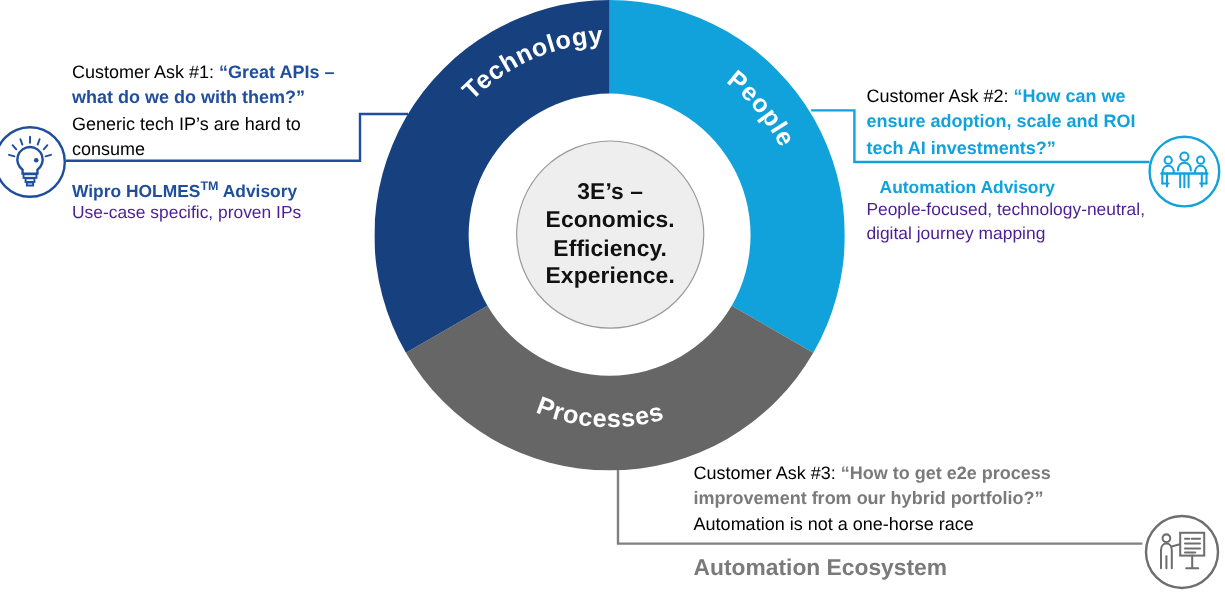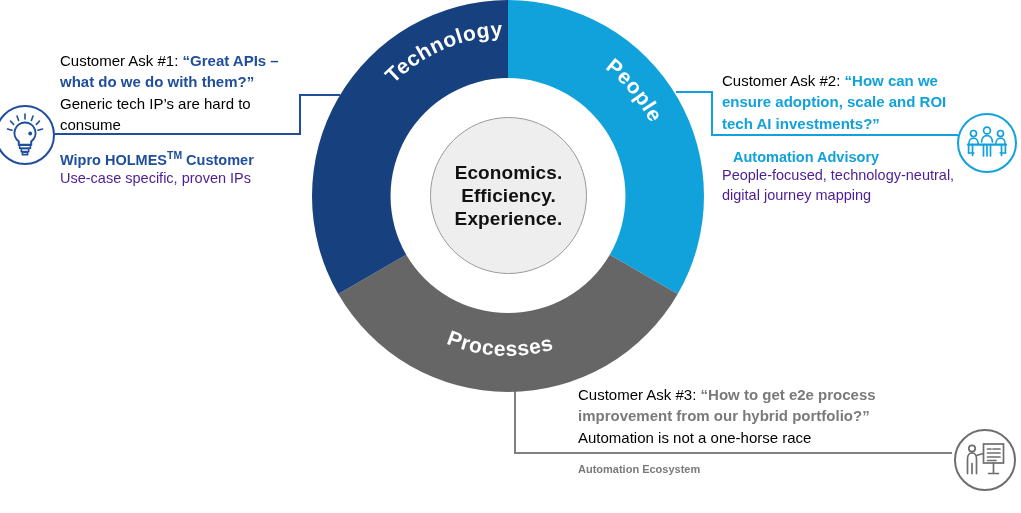--- a/index.html
+++ b/index.html
@@ -30,21 +30,21 @@
   }
 
   
   .block{position:absolute;}
   .ln{font-size:15px;line-height:1.42;}
   .hl-blue{color:#1F4E9C;font-weight:bold;}
   .hl-cyan{color:#11A2DC;font-weight:bold;}
   .hl-gray{color:#7a7a7a;font-weight:bold;}
   .sub-blue{color:#1F4E9C;font-weight:bold;font-size:14.5px;}
   .sub-cyan{color:#11A2DC;font-weight:bold;font-size:14.5px;margin-left:11px;}
-  .sub-gray{color:#7a7a7a;font-weight:bold;font-size:11px;}
+  .sub-gray{color:#7a7a7a;font-weight:bold;font-size:19px;}
   .body-ln{font-size:14.5px;line-height:1.42;color:#4c1d95;}
   .gap{height:15px;}
 
   .blk-tech{left:60px;top:50px;width:248px;}
   .blk-people{left:722px;top:70px;width:292px;}
   .blk-proc{left:578px;top:384px;width:400px;}
 
   
   .icon-wrap{position:absolute;}
   .ic-bulb{left:-6px;top:104px;width:62px;height:62px;}
@@ -87,36 +87,37 @@
     <text class="arc-label">
       <textPath href="#pathProcesses" startOffset="31%">Processes</textPath>
     </text>
     <text class="arc-label">
       <textPath href="#pathTechnology" startOffset="24%">Technology</textPath>
     </text>
   </svg>
 
   <div class="hub" style="background: rgb(238, 238, 238); border-color: rgb(154, 154, 154);">
     <div class="hub-text">
+      <div>3E’s –</div>
       <div>Economics.</div>
       <div>Efficiency.</div>
       <div>Experience.</div>
     </div>
   </div>
 
   <div class="block blk-tech">
     <div class="ln">
       <span>Customer Ask #1:</span>
       <span class="hl-blue">“Great APIs –</span><br>
       <span class="hl-blue">what do we do with them?”</span><br>
       <span>Generic tech IP’s are hard to</span><br>
       <span>consume</span>
     </div>
     <div class="gap"></div>
-    <div class="sub-blue"><span>Wipro HOLMES</span><sup style="font-size:.72em">TM</sup><span> Customer</span></div>
+    <div class="sub-blue"><span>Wipro HOLMES</span><sup style="font-size:.72em">TM</sup><span> Advisory</span></div>
     <div class="body-ln">Use-case specific, proven IPs</div>
   </div>
 
   <div class="block blk-people">
     <div class="ln">
       <span>Customer Ask #2:</span>
       <span class="hl-cyan">“How can we</span><br>
       <span class="hl-cyan">ensure adoption, scale and ROI</span><br>
       <span class="hl-cyan">tech AI investments?”</span>
     </div>

